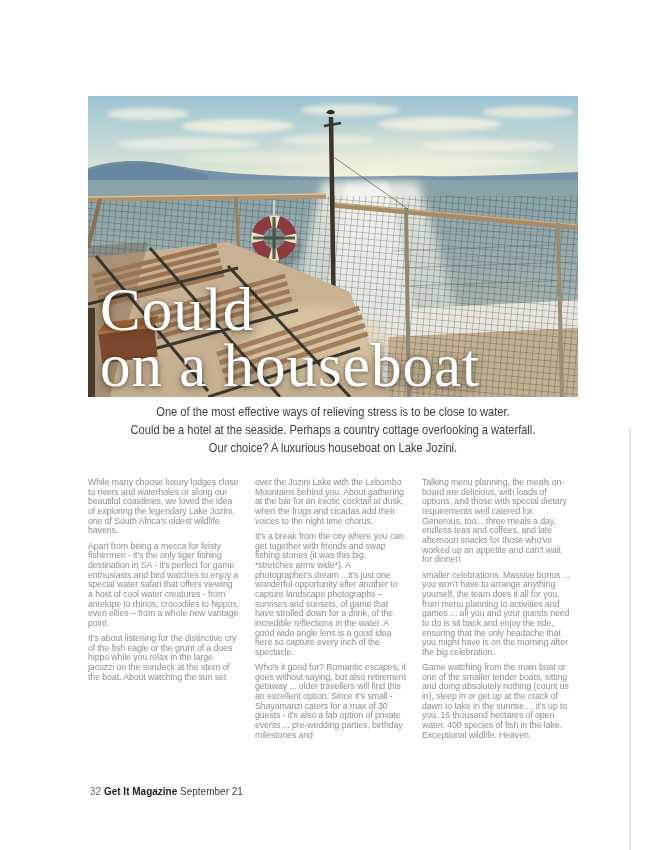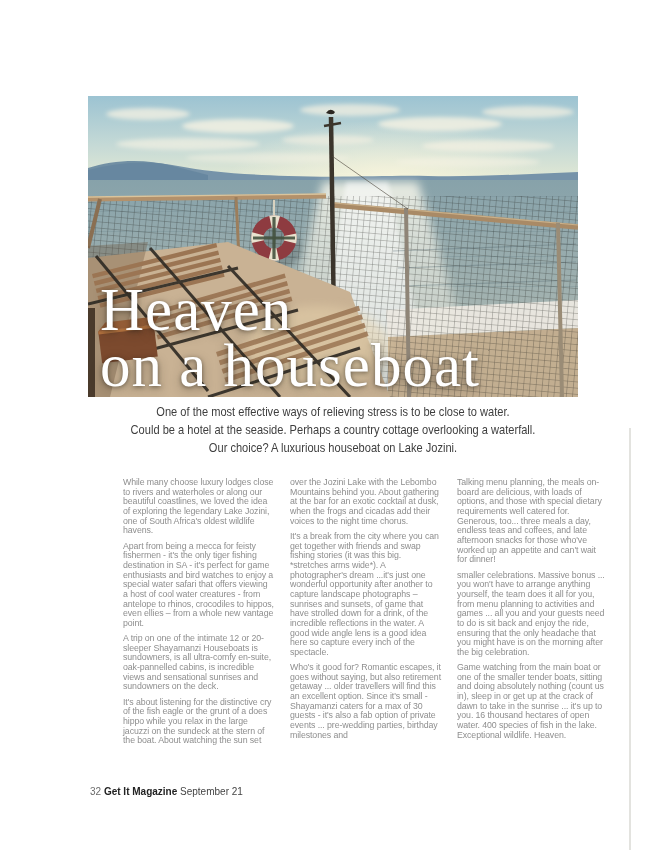--- a/index.html
+++ b/index.html
@@ -14,21 +14,21 @@
     color:var(--c-title,#ffffff);font-size:61px;line-height:.93;letter-spacing:1px;font-weight:400;
     text-shadow:0 1px 4px rgba(40,35,25,.55),0 4px 12px rgba(40,35,25,.35);white-space:nowrap;}
 
   
   .standfirst{position:absolute;left:53px;top:404px;width:560px;text-align:center;
     color:var(--c-standfirst,#3e3e3e);font-size:12.6px;line-height:1.42;
     transform:scaleX(.88);transform-origin:50% 0;}
   .standfirst div{white-space:nowrap;}
 
   
-  .columns{position:absolute;left:88px;top:478px;width:486px;display:flex;gap:16px;margin-left:35px;}
+  .columns{position:absolute;left:88px;top:478px;width:486px;display:flex;gap:16px;}
   .col{width:151px;color:var(--c-body,#8e8e8e);font-size:8.8px;line-height:1.1;letter-spacing:-.1px;}
   .col p{margin:0 0 5.5px 0;}
 
   
   .footer{position:absolute;left:90px;top:786px;font-size:10px;color:var(--c-footer,#6b6b6b);letter-spacing:0;}
   .footer .mag{font-weight:bold;color:#222;}
   .footer .issue{color:#444;}
 
   .scan-line{position:absolute;left:629px;top:428px;width:2px;height:422px;background:#e3e3df;}
 </style>
@@ -172,36 +172,35 @@
         <g transform="rotate(-7 40 248)">
           <rect x="12" y="232" width="56" height="32" style="fill:var(--p-box_wood,#7c4a2e)"></rect>
           <polygon points="12,232 68,232 74,224 20,224" fill="#9a6038"></polygon>
           <rect x="12" y="232" width="56" height="3" fill="#b5733f"></rect>
         </g>
         <rect x="0" y="212" width="7" height="89" fill="#4a3a2b"></rect>
       </g>
     </svg>
 
     <div class="photo-title">
-      <div>Heaven</div>
+      <div>Could</div>
       <div>on a houseboat</div>
     </div>
   </div>
 
   <div class="standfirst">
       <div>One of the most effective ways of relieving stress is to be close to water.</div>
       <div>Could be a hotel at the seaside. Perhaps a country cottage overlooking a waterfall.</div>
       <div>Our choice? A luxurious houseboat on Lake Jozini.</div>
     </div>
 
   <div class="columns">
     <div class="col">
         <p>While many choose luxury lodges close to rivers and waterholes or along our beautiful coastlines, we loved the idea of exploring the legendary Lake Jozini, one of South Africa's oldest wildlife havens.</p>
         <p>Apart from being a mecca for feisty fishermen - it's the only tiger fishing destination in SA - it's perfect for game enthusiasts and bird watches to enjoy a special water safari that offers viewing a host of cool water creatures - from antelope to rhinos, crocodiles to hippos, even ellies – from a whole new vantage point.</p>
-        <p>A trip on one of the intimate 12 or 20-sleeper Shayamanzi Houseboats is sundowners, is all ultra-comfy en-suite, oak-pannelled cabins, is incredible views and sensational sunrises and sundowners on the deck.</p>
         <p>It's about listening for the distinctive cry of the fish eagle or the grunt of a does hippo while you relax in the large jacuzzi on the sundeck at the stern of the boat. About watching the sun set</p>
       </div>
     <div class="col">
         <p>over the Jozini Lake with the Lebombo Mountains behind you. About gathering at the bar for an exotic cocktail at dusk, when the frogs and cicadas add their voices to the night time chorus.</p>
         <p>It's a break from the city where you can get together with friends and swap fishing stories (it was this big. *stretches arms wide*). A photographer's dream ...it's just one wonderful opportunity after another to capture landscape photographs – sunrises and sunsets, of game that have strolled down for a drink, of the incredible reflections in the water. A good wide angle lens is a good idea here so capture every inch of the spectacle.</p>
         <p>Who's it good for? Romantic escapes, it goes without saying, but also retirement getaway ... older travellers will find this an excellent option. Since it's small - Shayamanzi caters for a max of 30 guests - it's also a fab option of private events ... pre-wedding parties, birthday milestones and</p>
       </div>
     <div class="col">
         <p>Talking menu planning, the meals on-board are delicious, with loads of options, and those with special dietary requirements well catered for. Generous, too... three meals a day, endless teas and coffees, and late afternoon snacks for those who've worked up an appetite and can't wait for dinner!</p>
         <p>smaller celebrations. Massive bonus ... you won't have to arrange anything yourself, the team does it all for you, from menu planning to activities and games ... all you and your guests need to do is sit back and enjoy the ride, ensuring that the only headache that you might have is on the morning after the big celebration.</p>

